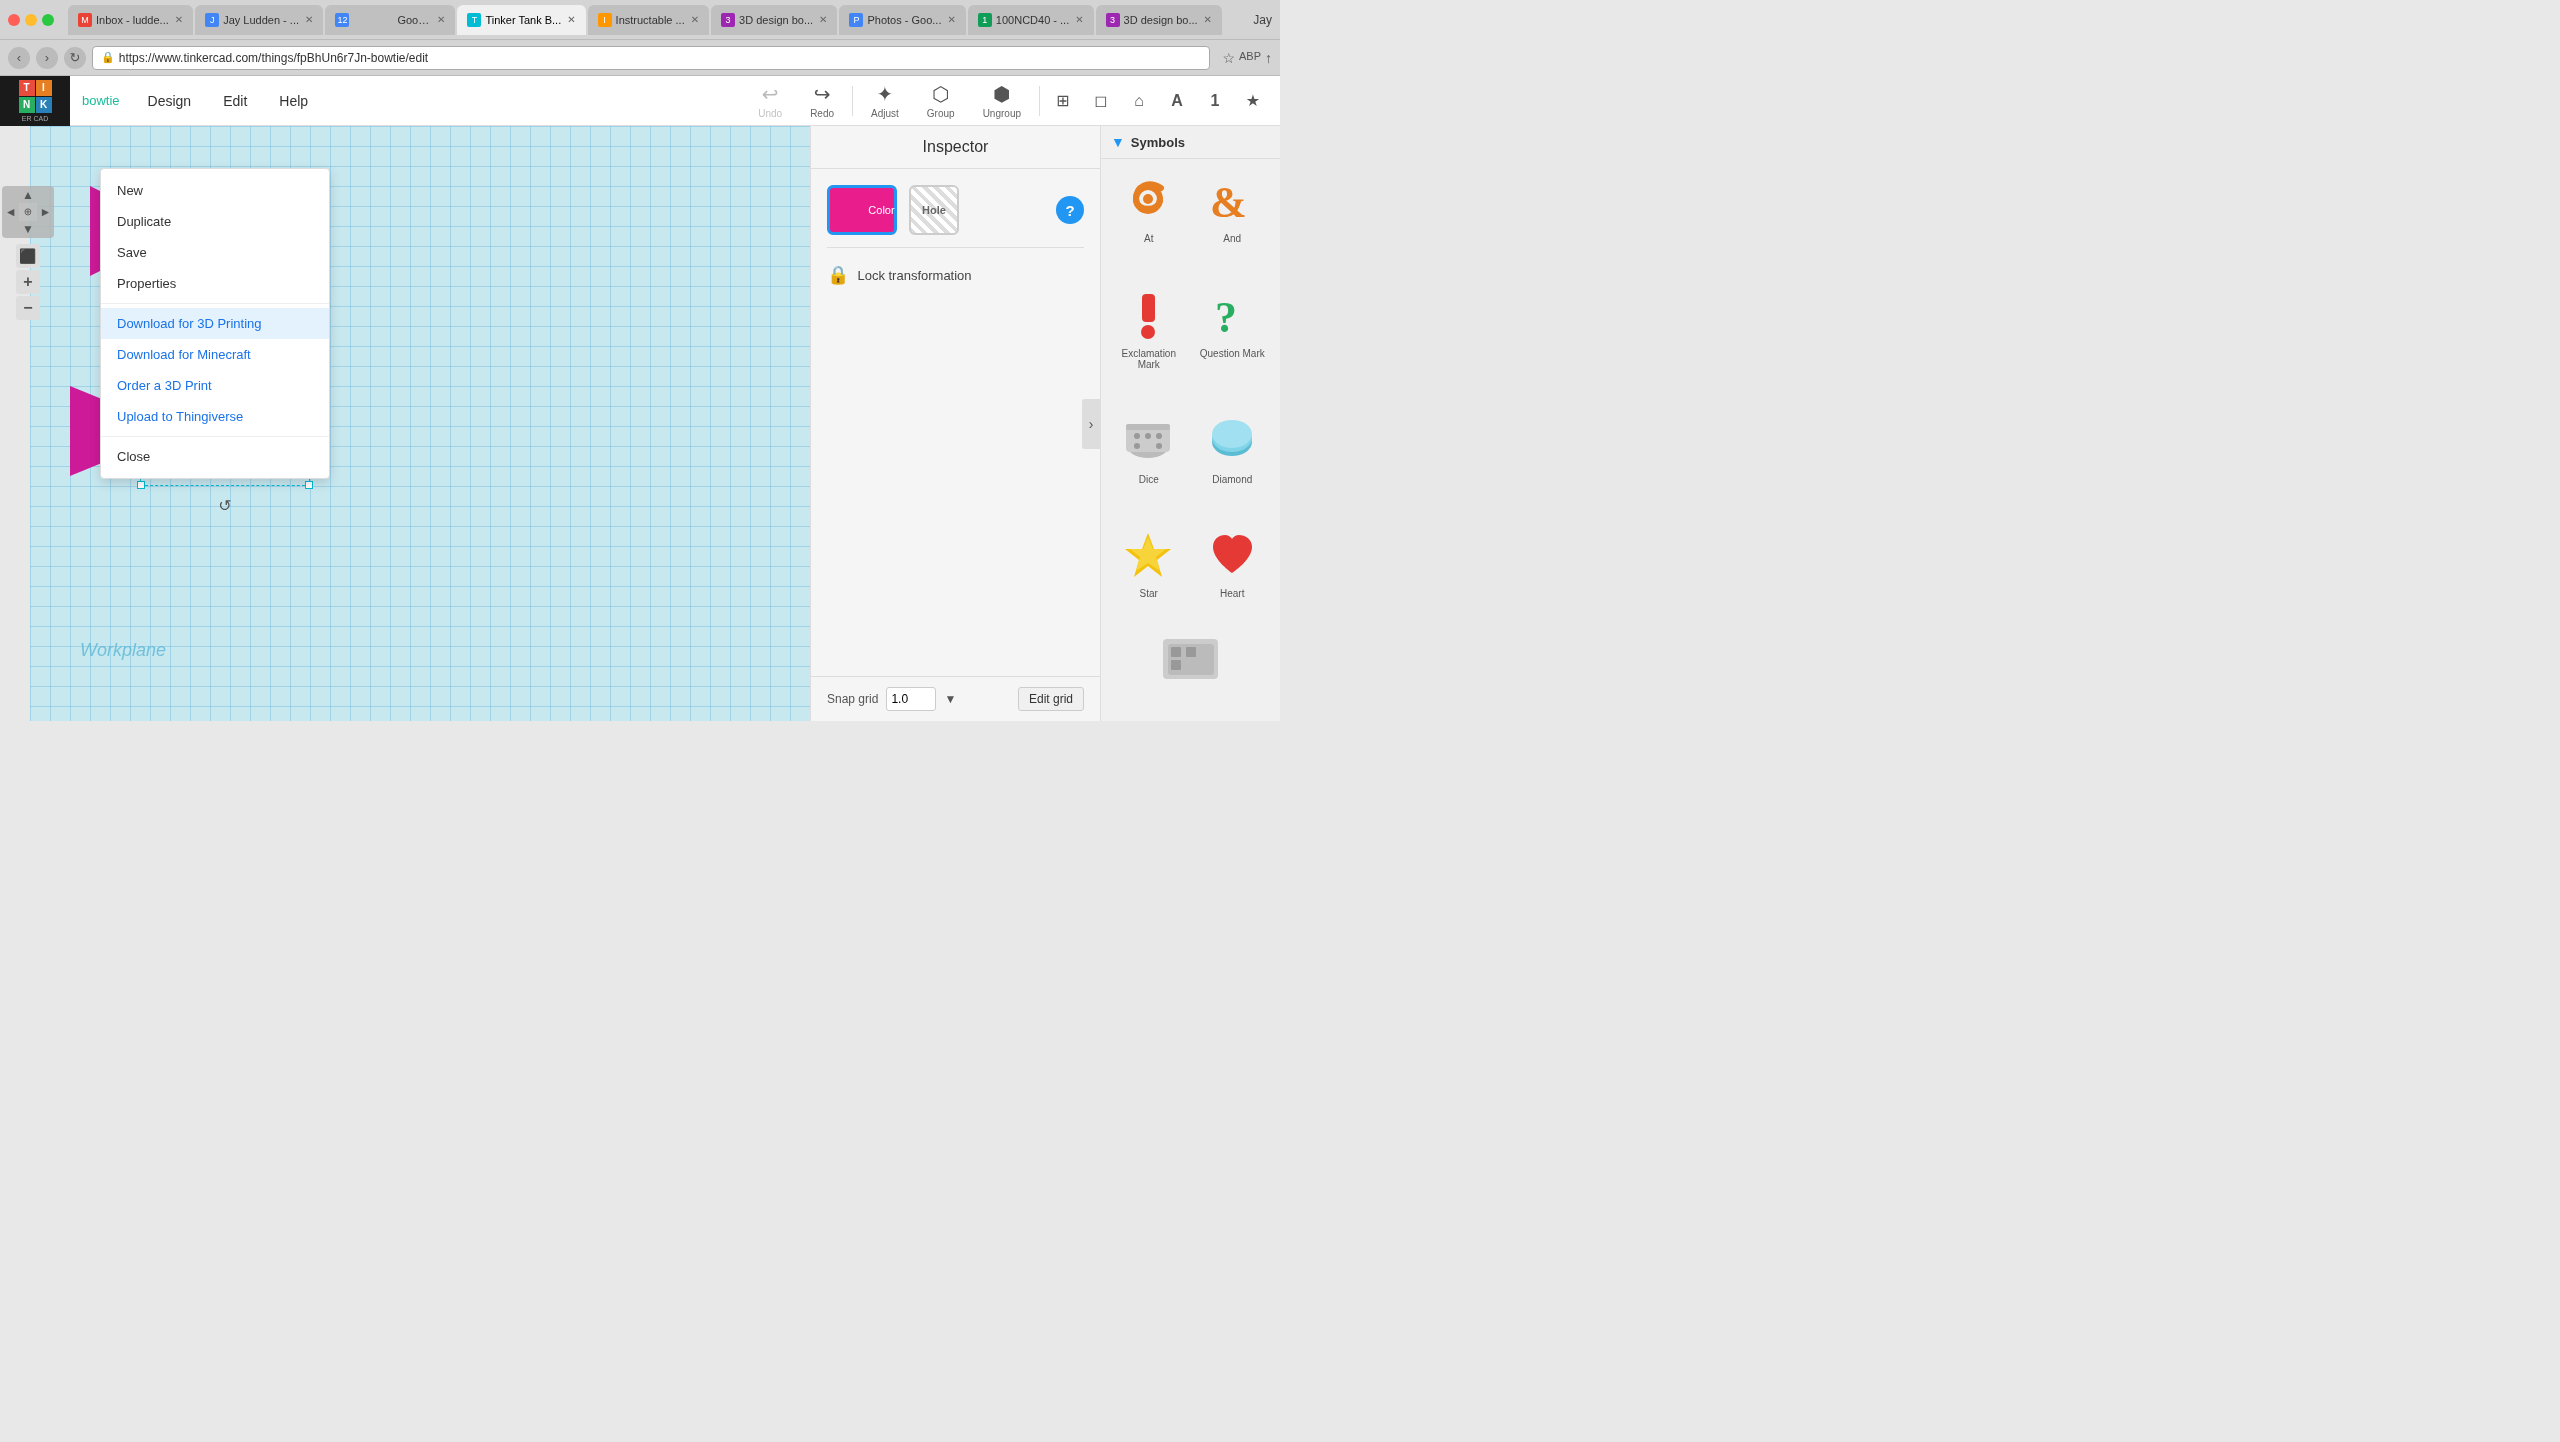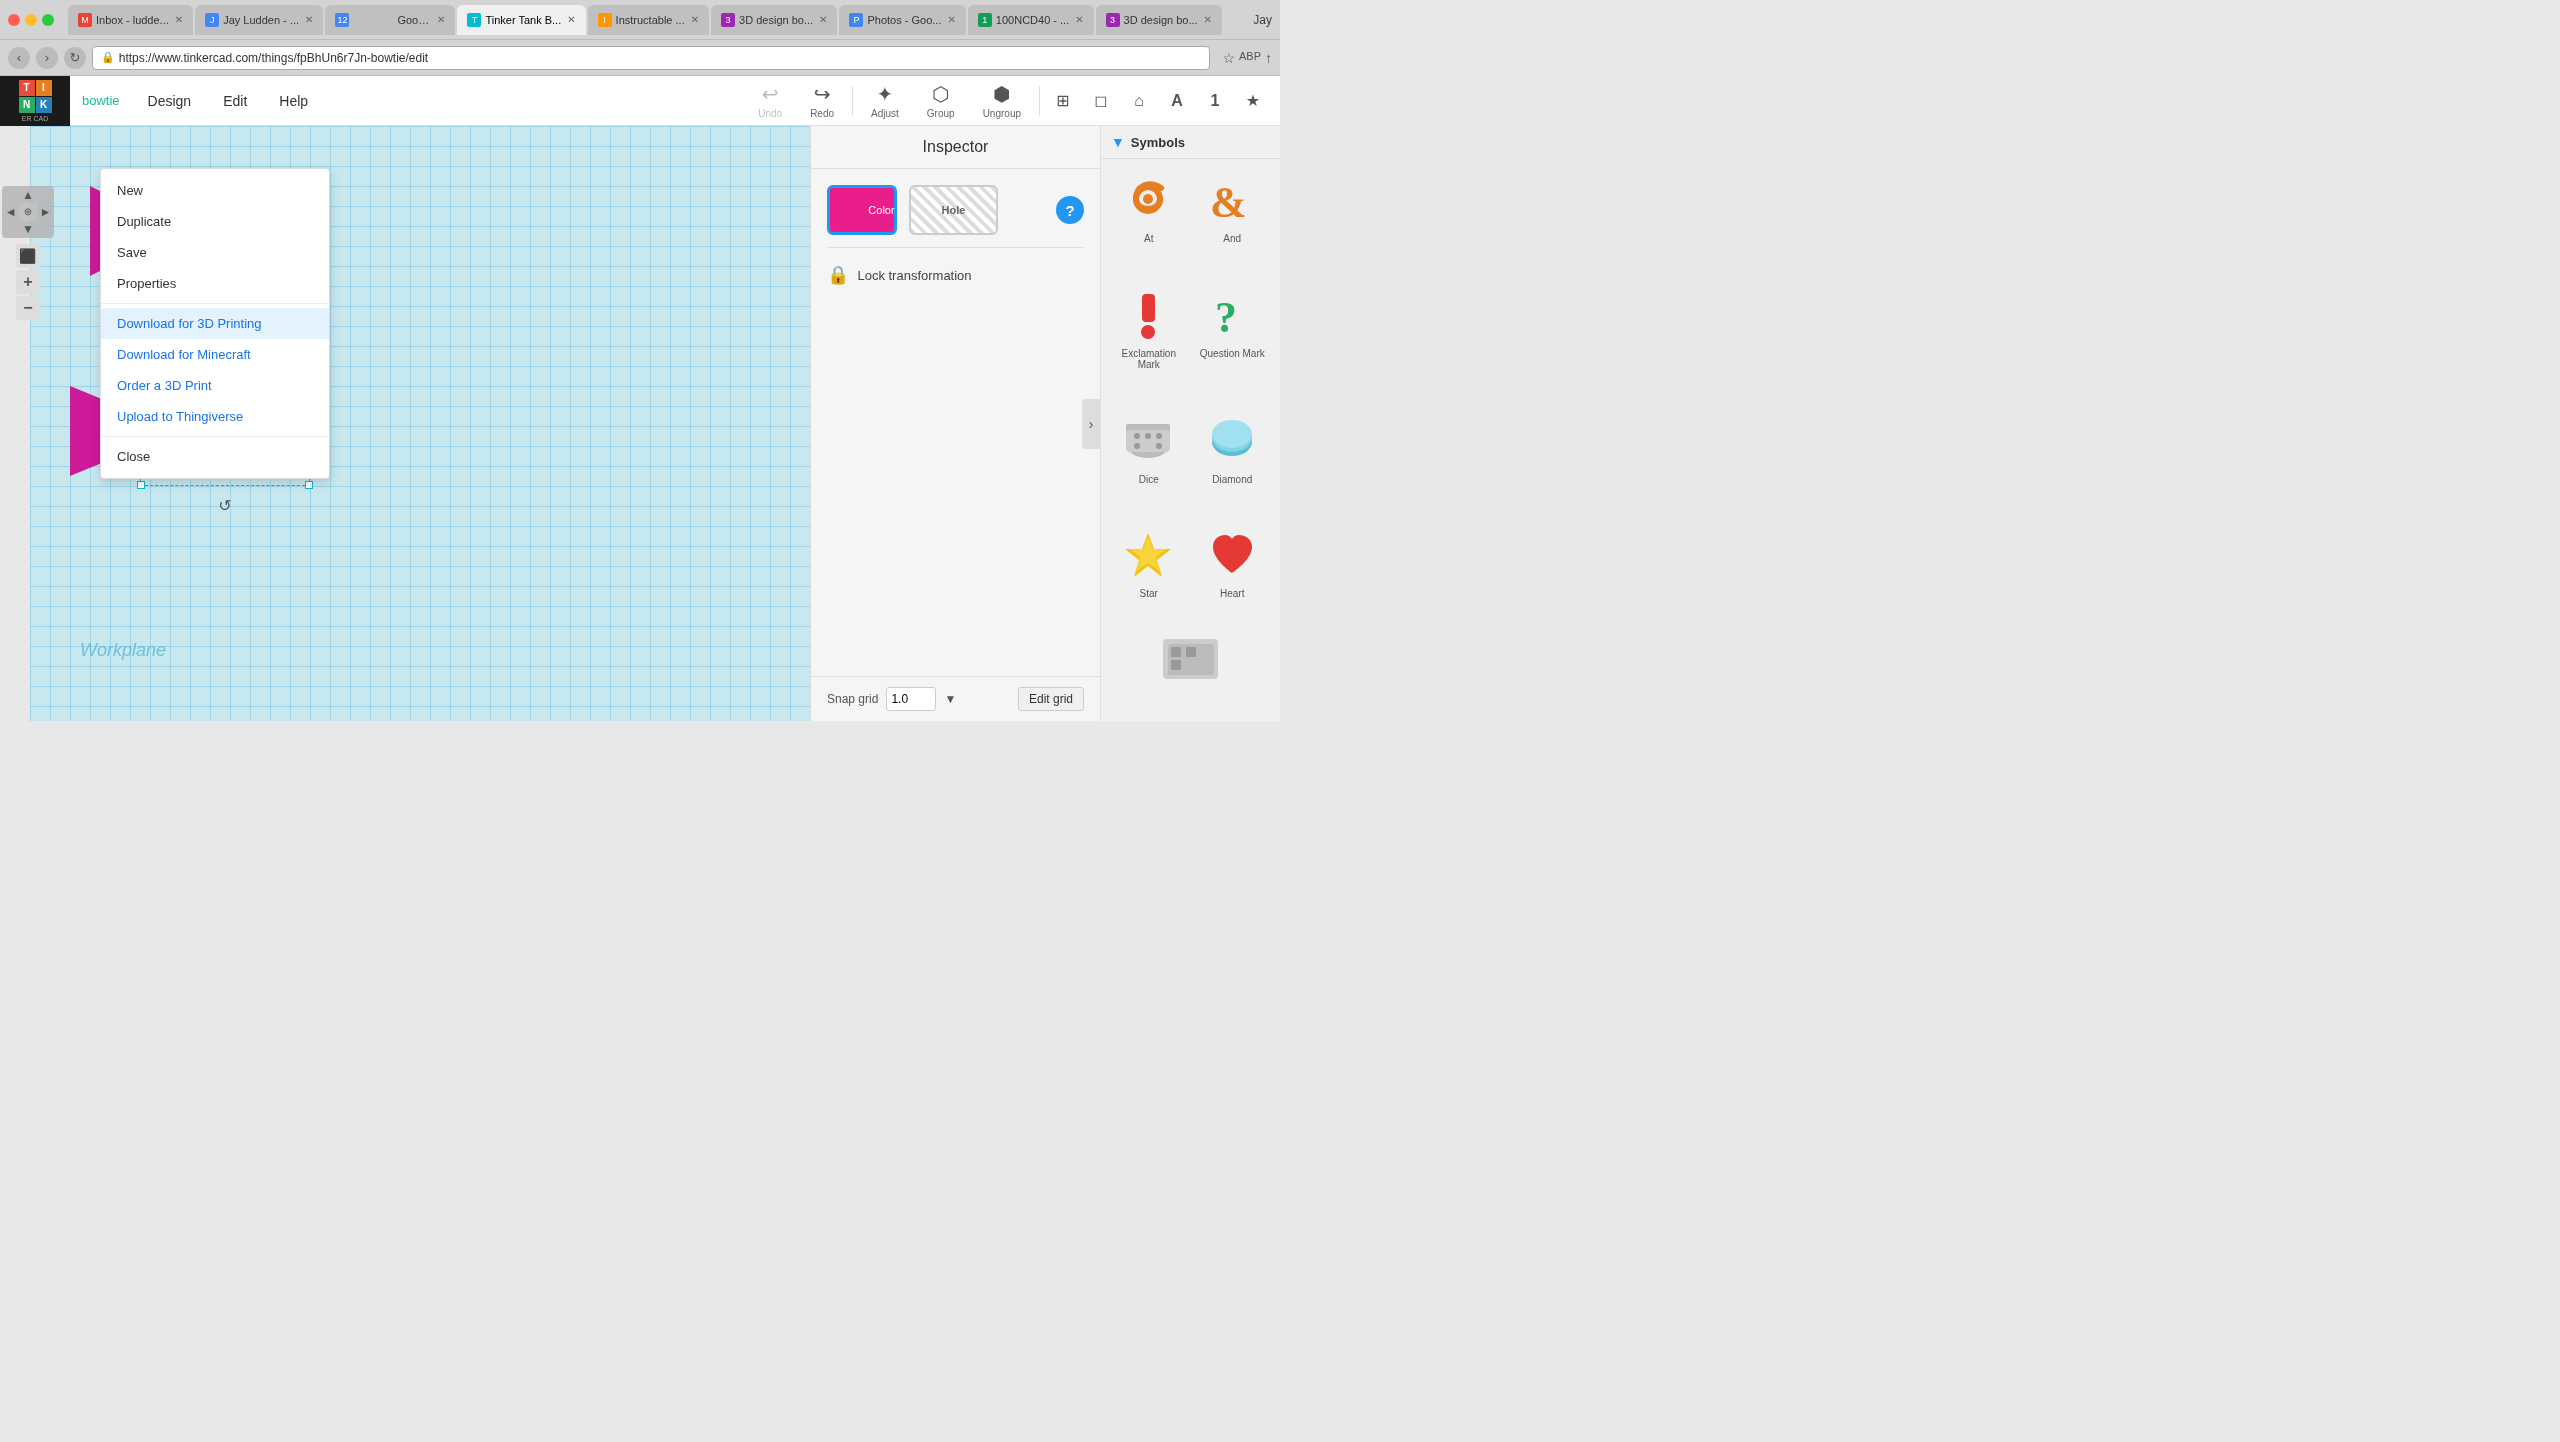--- a/index.html
+++ b/index.html
@@ -288,21 +288,21 @@
     </div>
 
     <div style="position:absolute;right:180px;top:0;width:290px;bottom:0;background:#f5f5f5;border-left:1px solid #ddd;display:flex;flex-direction:column;">
       <div style="padding:12px 16px;font-size:16px;color:#333;font-weight:400;border-bottom:1px solid #ddd;text-align:center;">Inspector</div>
       <div style="padding:16px;">
         <div style="display:flex;gap:12px;align-items:center;margin-bottom:12px;">
           <div style="display:flex;flex-direction:column;align-items:center;gap:4px;">
             <div style="width:70px;height:50px;background:#e91e8c;border-radius:6px;border:3px solid #2196f3;cursor:pointer;display:flex;align-items:center;justify-content:center;font-size:11px;font-weight:400;color:white;padding-left:39px;">Color</div>
           </div>
           <div style="display:flex;flex-direction:column;align-items:center;gap:4px;">
-            <div style="width:89px;height:50px;background:repeating-linear-gradient(45deg,#ddd 0,#ddd 4px,#fff 4px,#fff 8px);border:2px solid #ccc;border-radius:6px;cursor:pointer;display:flex;align-items:center;justify-content:center;font-size:11px;font-weight:600;color:#666;">Hole</div>
+            <div style="width:50px;height:50px;background:repeating-linear-gradient(45deg,#ddd 0,#ddd 4px,#fff 4px,#fff 8px);border:2px solid #ccc;border-radius:6px;cursor:pointer;display:flex;align-items:center;justify-content:center;font-size:11px;font-weight:600;color:#666;">Hole</div>
           </div>
           <div style="margin-left:auto;width:28px;height:28px;border-radius:50%;background:#2196f3;color:white;font-size:15px;display:flex;align-items:center;justify-content:center;cursor:pointer;font-weight:bold;">?</div>
         </div>
         <div style="height:1px;background:#ddd;margin:8px 0;"></div>
         <div style="display:flex;align-items:center;gap:8px;padding:8px 0;">
           <span style="font-size:18px;color:#666;">🔒</span>
           <span style="font-size:13px;color:#444;">Lock transformation</span>
         </div>
       </div>
 

